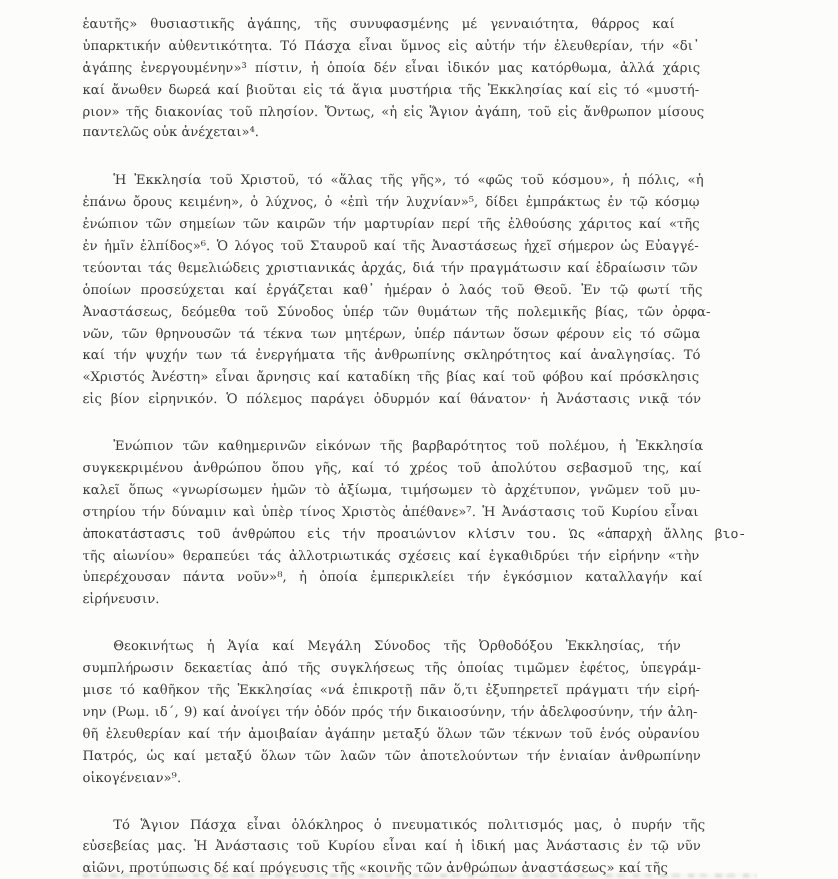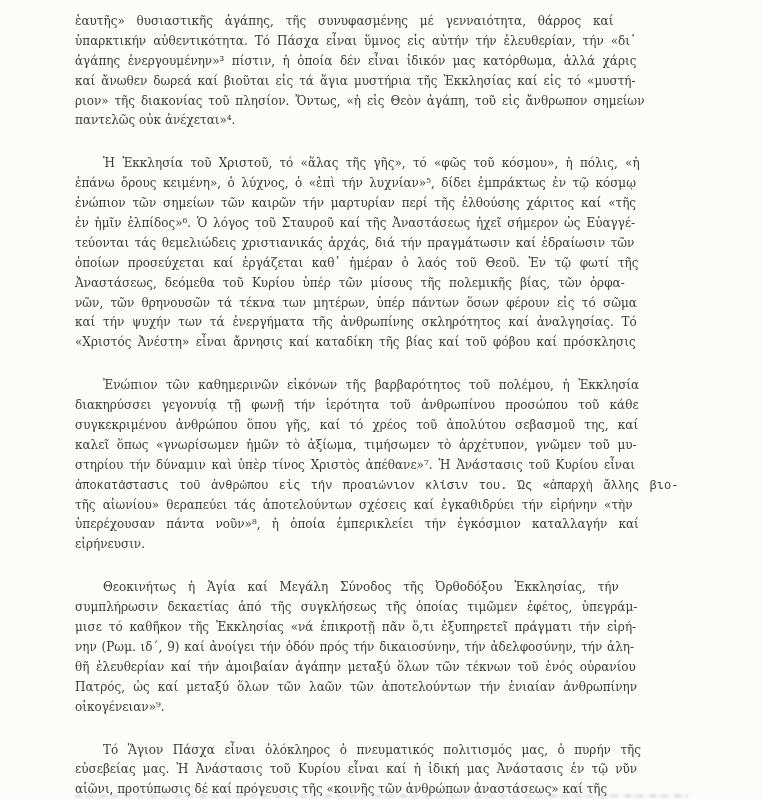--- a/index.html
+++ b/index.html
@@ -55,43 +55,43 @@
 </head>
 <body>
 
 <div class="page" style="background: rgb(252, 252, 250);">
   <div class="text-block" style="color: rgb(58, 58, 58);">
       <div class="paragraph">
         <div class="line"><span style="word-spacing: 8px;">ἑαυτῆς» θυσιαστικῆς ἀγάπης, τῆς συνυφασμένης μέ γενναιότητα, θάρρος καί</span></div>
         <div class="line"><span style="word-spacing: 3.16761px;">ὑπαρκτικήν αὐθεντικότητα. Τό Πάσχα εἶναι ὕμνος εἰς αὐτήν τήν ἐλευθερίαν, τήν «δι᾽</span></div>
         <div class="line"><span style="word-spacing: 3.68466px;">ἀγάπης ἐνεργουμένην»³ πίστιν, ἡ ὁποία δέν εἶναι ἰδικόν μας κατόρθωμα, ἀλλά χάρις</span></div>
         <div class="line"><span style="word-spacing: 2.18192px;">καί ἄνωθεν δωρεά καί βιοῦται εἰς τά ἅγια μυστήρια τῆς Ἐκκλησίας καί εἰς τό «μυστή-</span></div>
-        <div class="line"><span style="word-spacing: 2.05048px;">ριον» τῆς διακονίας τοῦ πλησίον. Ὄντως, «ἡ εἰς Θεὸν ἀγάπη, τοῦ εἰς ἄνθρωπον σημείων</span></div>
+        <div class="line"><span style="word-spacing: 2.05048px;">ριον» τῆς διακονίας τοῦ πλησίον. Ὄντως, «ἡ εἰς Ἅγιον ἀγάπη, τοῦ εἰς ἄνθρωπον μίσους</span></div>
         <div class="line last"><span>παντελῶς οὐκ ἀνέχεται»⁴.</span></div>
       </div>
       <div class="paragraph">
         <div class="line indent"><span style="word-spacing: 3.41295px;">Ἡ Ἐκκλησία τοῦ Χριστοῦ, τό «ἅλας τῆς γῆς», τό «φῶς τοῦ κόσμου», ἡ πόλις, «ἡ</span></div>
         <div class="line"><span style="word-spacing: 2.68149px;">ἐπάνω ὄρους κειμένη», ὁ λύχνος, ὁ «ἐπὶ τήν λυχνίαν»⁵, δίδει ἐμπράκτως ἐν τῷ κόσμῳ</span></div>
         <div class="line"><span style="word-spacing: 3.01562px;">ἐνώπιον τῶν σημείων τῶν καιρῶν τήν μαρτυρίαν περί τῆς ἐλθούσης χάριτος καί «τῆς</span></div>
         <div class="line"><span style="word-spacing: 2.01202px;">ἐν ἡμῖν ἐλπίδος»⁶. Ὁ λόγος τοῦ Σταυροῦ καί τῆς Ἀναστάσεως ἠχεῖ σήμερον ὡς Εὐαγγέ-</span></div>
         <div class="line"><span style="word-spacing: 1.77656px;">τεύονται τάς θεμελιώδεις χριστιανικάς ἀρχάς, διά τήν πραγμάτωσιν καί ἑδραίωσιν τῶν</span></div>
         <div class="line"><span style="word-spacing: 4.82572px;">ὁποίων προσεύχεται καί ἐργάζεται καθ᾽ ἡμέραν ὁ λαός τοῦ Θεοῦ. Ἐν τῷ φωτί τῆς</span></div>
-        <div class="line"><span style="word-spacing: 4.18182px;">Ἀναστάσεως, δεόμεθα τοῦ Κυρίου ὑπέρ τῶν μίσους τῆς πολεμικῆς βίας, τῶν ὀρφα-</span></div>
+        <div class="line"><span style="word-spacing: 4.18182px;">Ἀναστάσεως, δεόμεθα τοῦ Σύνοδος ὑπέρ τῶν θυμάτων τῆς πολεμικῆς βίας, τῶν ὀρφα-</span></div>
         <div class="line"><span style="word-spacing: 3.45793px;">νῶν, τῶν θρηνουσῶν τά τέκνα των μητέρων, ὑπέρ πάντων ὅσων φέρουν εἰς τό σῶμα</span></div>
         <div class="line"><span style="word-spacing: 3.99006px;">καί τήν ψυχήν των τά ἐνεργήματα τῆς ἀνθρωπίνης σκληρότητος καί ἀναλγησίας. Τό</span></div>
         <div class="line"><span style="word-spacing: 2.59766px;">«Χριστός Ἀνέστη» εἶναι ἄρνησις καί καταδίκη τῆς βίας καί τοῦ φόβου καί πρόσκλησις</span></div>
+        <div class="line"><span style="word-spacing: 4.14844px;">εἰς βίον εἰρηνικόν. Ὁ πόλεμος παράγει ὀδυρμόν καί θάνατον· ἡ Ἀνάστασις νικᾷ τόν</span></div>
       </div>
       <div class="paragraph">
         <div class="line indent"><span style="word-spacing: 4.74132px;">Ἐνώπιον τῶν καθημερινῶν εἰκόνων τῆς βαρβαρότητος τοῦ πολέμου, ἡ Ἐκκλησία</span></div>
-        <div class="line"><span style="word-spacing: 6.475px;">διακηρύσσει γεγονυίᾳ τῇ φωνῇ τήν ἱερότητα τοῦ ἀνθρωπίνου προσώπου τοῦ κάθε</span></div>
         <div class="line"><span style="word-spacing: 5.42045px;">συγκεκριμένου ἀνθρώπου ὅπου γῆς, καί τό χρέος τοῦ ἀπολύτου σεβασμοῦ της, καί</span></div>
         <div class="line"><span style="word-spacing: 3.84091px;">καλεῖ ὅπως «γνωρίσωμεν ἡμῶν τὸ ἀξίωμα, τιμήσωμεν τὸ ἀρχέτυπον, γνῶμεν τοῦ μυ-</span></div>
         <div class="line"><span style="word-spacing: 2.01302px;">στηρίου τήν δύναμιν καὶ ὑπὲρ τίνος Χριστὸς ἀπέθανε»⁷. Ἡ Ἀνάστασις τοῦ Κυρίου εἶναι</span></div>
         <div class="line"><span style="word-spacing: 3.1392px; font-family: Liberation Mono, monospace;">ἀποκατάστασις τοῦ ἀνθρώπου εἰς τήν προαιώνιον κλίσιν του. Ὡς «ἀπαρχὴ ἄλλης βιο-</span></div>
-        <div class="line"><span style="word-spacing: 3.28281px;">τῆς αἰωνίου» θεραπεύει τάς ἀποτελούντων σχέσεις καί ἐγκαθιδρύει τήν εἰρήνην «τὴν</span></div>
+        <div class="line"><span style="word-spacing: 3.28281px;">τῆς αἰωνίου» θεραπεύει τάς ἀλλοτριωτικάς σχέσεις καί ἐγκαθιδρύει τήν εἰρήνην «τὴν</span></div>
         <div class="line"><span style="word-spacing: 7.40278px;">ὑπερέχουσαν πάντα νοῦν»⁸, ἡ ὁποία ἐμπερικλείει τήν ἐγκόσμιον καταλλαγήν καί</span></div>
         <div class="line last"><span>εἰρήνευσιν.</span></div>
       </div>
       <div class="paragraph">
         <div class="line indent"><span style="word-spacing: 8px;">Θεοκινήτως ἡ Ἁγία καί Μεγάλη Σύνοδος τῆς Ὀρθοδόξου Ἐκκλησίας, τήν</span></div>
         <div class="line"><span style="word-spacing: 5.5816px; text-align: center;">συμπλήρωσιν δεκαετίας ἀπό τῆς συγκλήσεως τῆς ὁποίας τιμῶμεν ἐφέτος, ὑπεγράμ-</span></div>
         <div class="line"><span style="word-spacing: 3.09505px;">μισε τό καθῆκον τῆς Ἐκκλησίας «νά ἐπικροτῇ πᾶν ὅ,τι ἐξυπηρετεῖ πράγματι τήν εἰρή-</span></div>
         <div class="line"><span style="word-spacing: 1.01786px;">νην (Ρωμ. ιδ´, 9) καί ἀνοίγει τήν ὁδόν πρός τήν δικαιοσύνην, τήν ἀδελφοσύνην, τήν ἀλη-</span></div>
         <div class="line"><span style="word-spacing: 2.86068px;">θῆ ἐλευθερίαν καί τήν ἀμοιβαίαν ἀγάπην μεταξύ ὅλων τῶν τέκνων τοῦ ἑνός οὐρανίου</span></div>
         <div class="line"><span style="word-spacing: 4.33523px;">Πατρός, ὡς καί μεταξύ ὅλων τῶν λαῶν τῶν ἀποτελούντων τήν ἑνιαίαν ἀνθρωπίνην</span></div>

